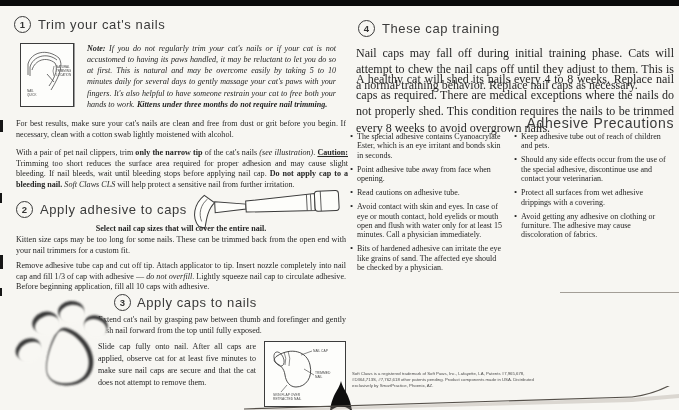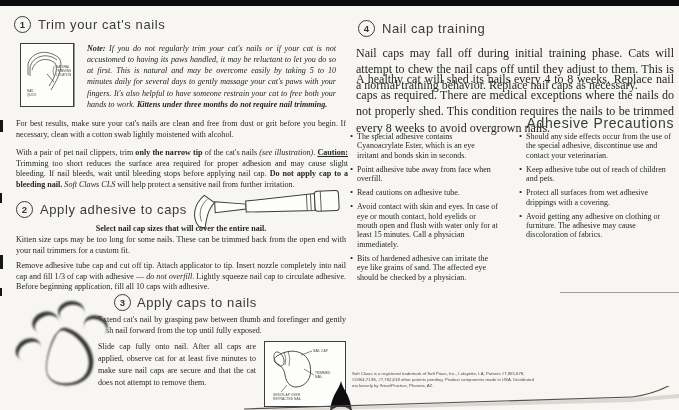--- a/index.html
+++ b/index.html
@@ -40,21 +40,21 @@
   .sec3 .p{font-size:8.1px;line-height:1.32;text-align:justify;margin-top:4px;}
   .sec3-row{display:flex;margin-top:5px;}
   .sec3-row .p2{width:158px;font-size:8.1px;line-height:1.45;text-align:justify;}
   .capbox{width:80px;height:64px;border:1px solid #3c3c3c;background:#fdfdfb;margin-left:8px;flex:0 0 auto;}
 
   
   .rcol-para{position:absolute;left:356px;width:318px;font-size:12px;line-height:1.35;text-align:justify;}
   .prec-title{position:absolute;left:348px;top:115px;width:326px;text-align:right;
               font-family:"Liberation Sans",sans-serif;font-size:14px;font-weight:400;
               letter-spacing:.6px;color:#3a3a3a;}
-  .prec-cols{position:absolute;left:350px;top:132px;width:324px;display:flex;gap:21px;}
+  .prec-cols{position:absolute;left:350px;top:132px;width:324px;display:flex;gap:11px;}
   .prec-col{font-size:8.0px;line-height:1.18;}
   .prec-col.l{width:153px;}
   .prec-col.r{width:160px;}
   .prec-col ul{margin:0;padding:0;list-style:none;}
   .prec-col li{position:relative;padding-left:7px;margin-bottom:4.5px;text-align:left;}
   .prec-col li::before{content:"\2022";position:absolute;left:0;top:-1px;font-size:9px;}
 
   .fineprint{position:absolute;left:352px;top:371px;width:215px;
              font-family:"Liberation Sans",sans-serif;font-size:4.3px;line-height:1.35;color:#4c4c4c;}
 
@@ -183,42 +183,42 @@
         <ellipse cx="41.5" cy="33.8" rx="13" ry="10" transform="rotate(-20 41.5 33.8)" fill="#f8f7f3"></ellipse>
         <ellipse cx="66.5" cy="22.8" rx="13" ry="10" transform="rotate(-6 66.5 22.8)" fill="#f8f7f3"></ellipse>
         <ellipse cx="89" cy="36.8" rx="12" ry="9.5" transform="rotate(18 89 36.8)" fill="#f8f7f3"></ellipse>
         <path d="M57,38.5 C67,40.5 80.5,52.5 82.5,66.5 C84.5,80.5 76,89.5 63.5,91 C54.5,92.3 45.5,90 42,83 C38.5,76 42.5,58.5 48,47.5 C50.8,42 52.5,37.6 57,38.5 Z" fill="#f8f7f3"></path>
       </g>
     </svg>
   </div>
 
   <div class="sec-header" style="left:358px;top:20px;">
     <span class="badge">4</span>
-    <span class="sec-title">Nail cap training</span>
+    <span class="sec-title">These cap training</span>
   </div>
 
   <div class="rcol-para" style="top:45px;">Nail caps may fall off during initial training phase. Cats will attempt to chew the nail caps off until they adjust to them. This is a normal training behavior. Replace nail caps as necessary.</div>
   <div class="rcol-para" style="top:71px;">A healthy cat will shed its nails every 4 to 8 weeks. Replace nail caps as required. There are medical exceptions where the nails do not properly shed. This condition requires the nails to be trimmed every 8 weeks to avoid overgrown nails.</div>
 
   <div class="prec-title">Adhesive Precautions</div>
 
   <div class="prec-cols">
     <div class="prec-col l">
       <ul>
         <li>The special adhesive contains Cyanoacrylate Ester, which is an eye irritant and bonds skin in seconds.</li>
-        <li>Point adhesive tube away from face when overfill.</li>
+        <li>Point adhesive tube away from face when opening.</li>
         <li>Read cautions on adhesive tube.</li>
         <li>Avoid contact with skin and eyes. In case of eye or mouth contact, hold eyelids or mouth open and flush with water only for at least 15 minutes. Call a physician immediately.</li>
         <li>Bits of hardened adhesive can irritate the eye like grains of sand. The affected eye should be checked by a physician.</li>
       </ul>
     </div>
     <div class="prec-col r">
       <ul>
+        <li>Keep adhesive tube out of reach of children and pets.</li>
         <li>Should any side effects occur from the use of the special adhesive, discontinue use and contact your veterinarian.</li>
-        <li>Keep adhesive tube out of reach of children and pets.</li>
         <li>Protect all surfaces from wet adhesive drippings with a covering.</li>
         <li>Avoid getting any adhesive on clothing or furniture. The adhesive may cause discoloration of fabrics.</li>
       </ul>
     </div>
   </div>
 
   <div class="fineprint">
     <div>Soft Claws is a registered trademark of Soft Paws, Inc., Lafayette, LA, Patents #7,965,678,</div>
     <div>#D364,713S, #7,762,618 other patents pending. Product components made in USA. Distributed</div>
     <div>exclusively by SmartPractice, Phoenix, AZ.</div>

